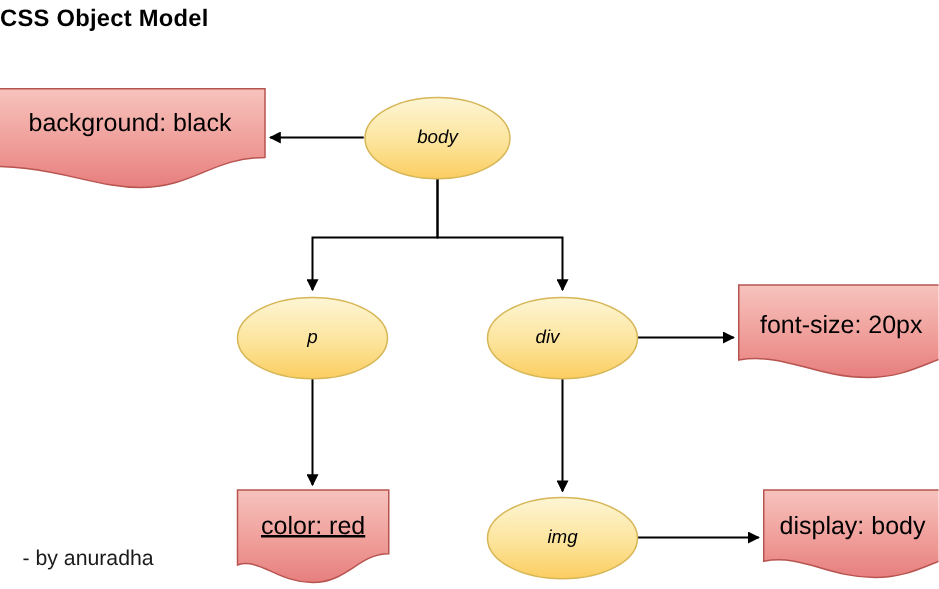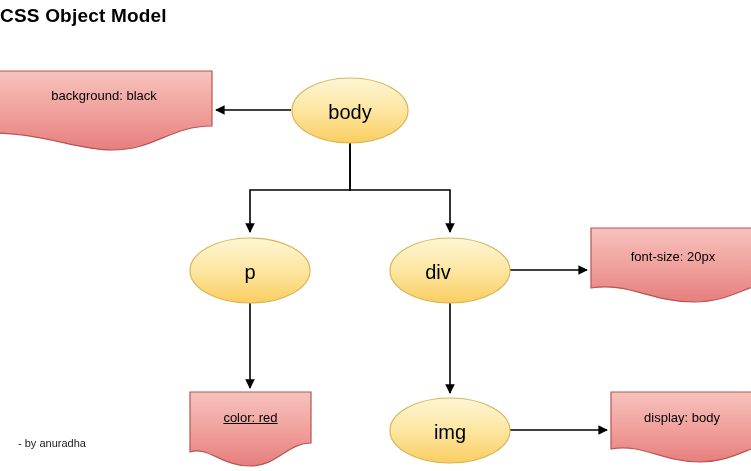--- a/index.html
+++ b/index.html
@@ -30,33 +30,33 @@
     text-align: left;
     font-size: 19px;
     font-weight: bold;
     letter-spacing: 0.2px;
     color: #000000;
   }
   .credit-text {
     position: absolute;
     left: 18px;
     top: 437px;
-    font-size: 11px;
+    font-size: 17px;
     color: #1a1a1a;
   }
   .node-label {
     position: absolute;
     text-align: center;
     font-size: 15px;
     color: #000000;
     pointer-events: none;
     white-space: nowrap;
   }
-  .node-label.ellipse-label { font-size: 20px; }
-  .node-label.doc-label { font-size: 13px; }
+  .node-label.ellipse-label { font-size: 15px; font-style: italic; }
+  .node-label.doc-label { font-size: 20px; }
 </style>
 </head>
 <body>
 
 <div class="diagram-title">CSS Object Model</div>
 
 <svg id="diagram-canvas" viewBox="0 0 751 471" xmlns="http://www.w3.org/2000/svg">
   <defs>
     <linearGradient id="gradEllipse" x1="0" y1="0" x2="0" y2="1">
       <stop offset="0%" stop-color="#fdf5d5"></stop>

